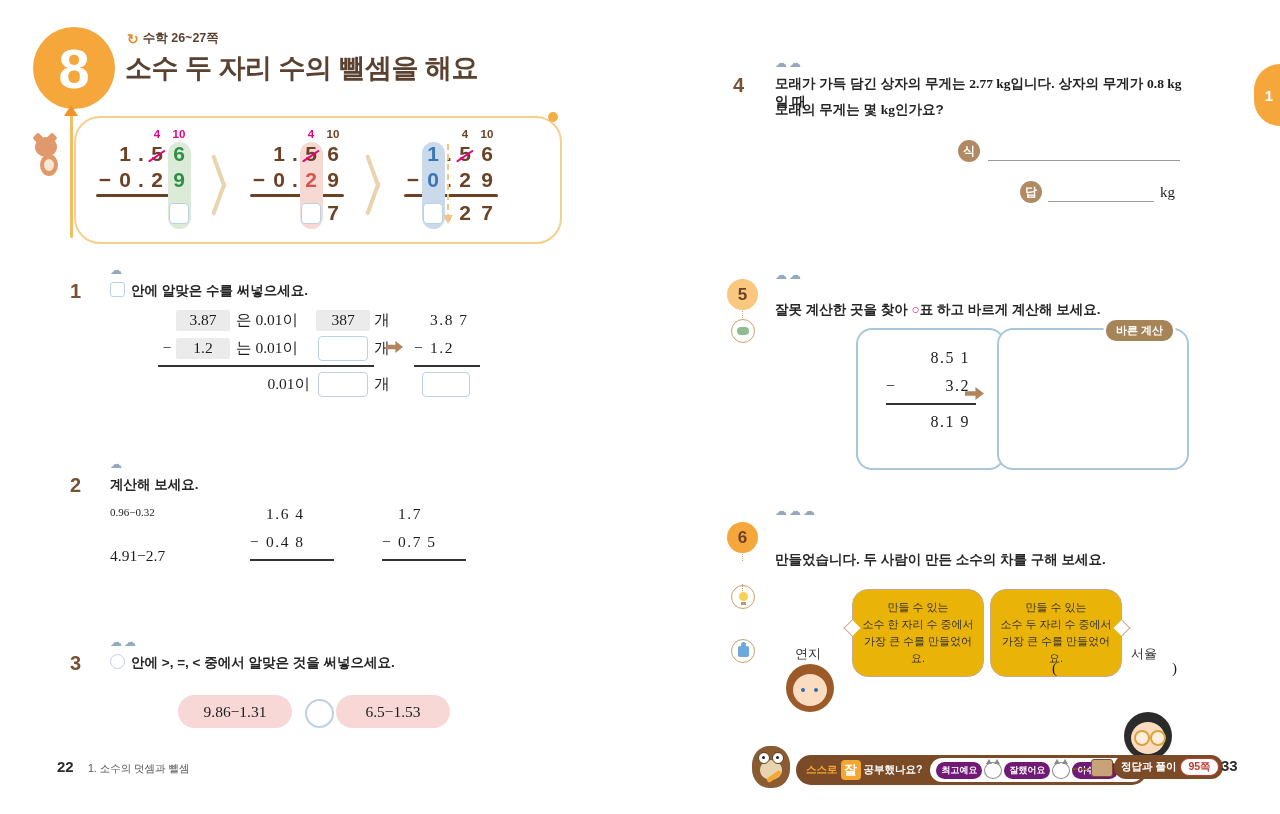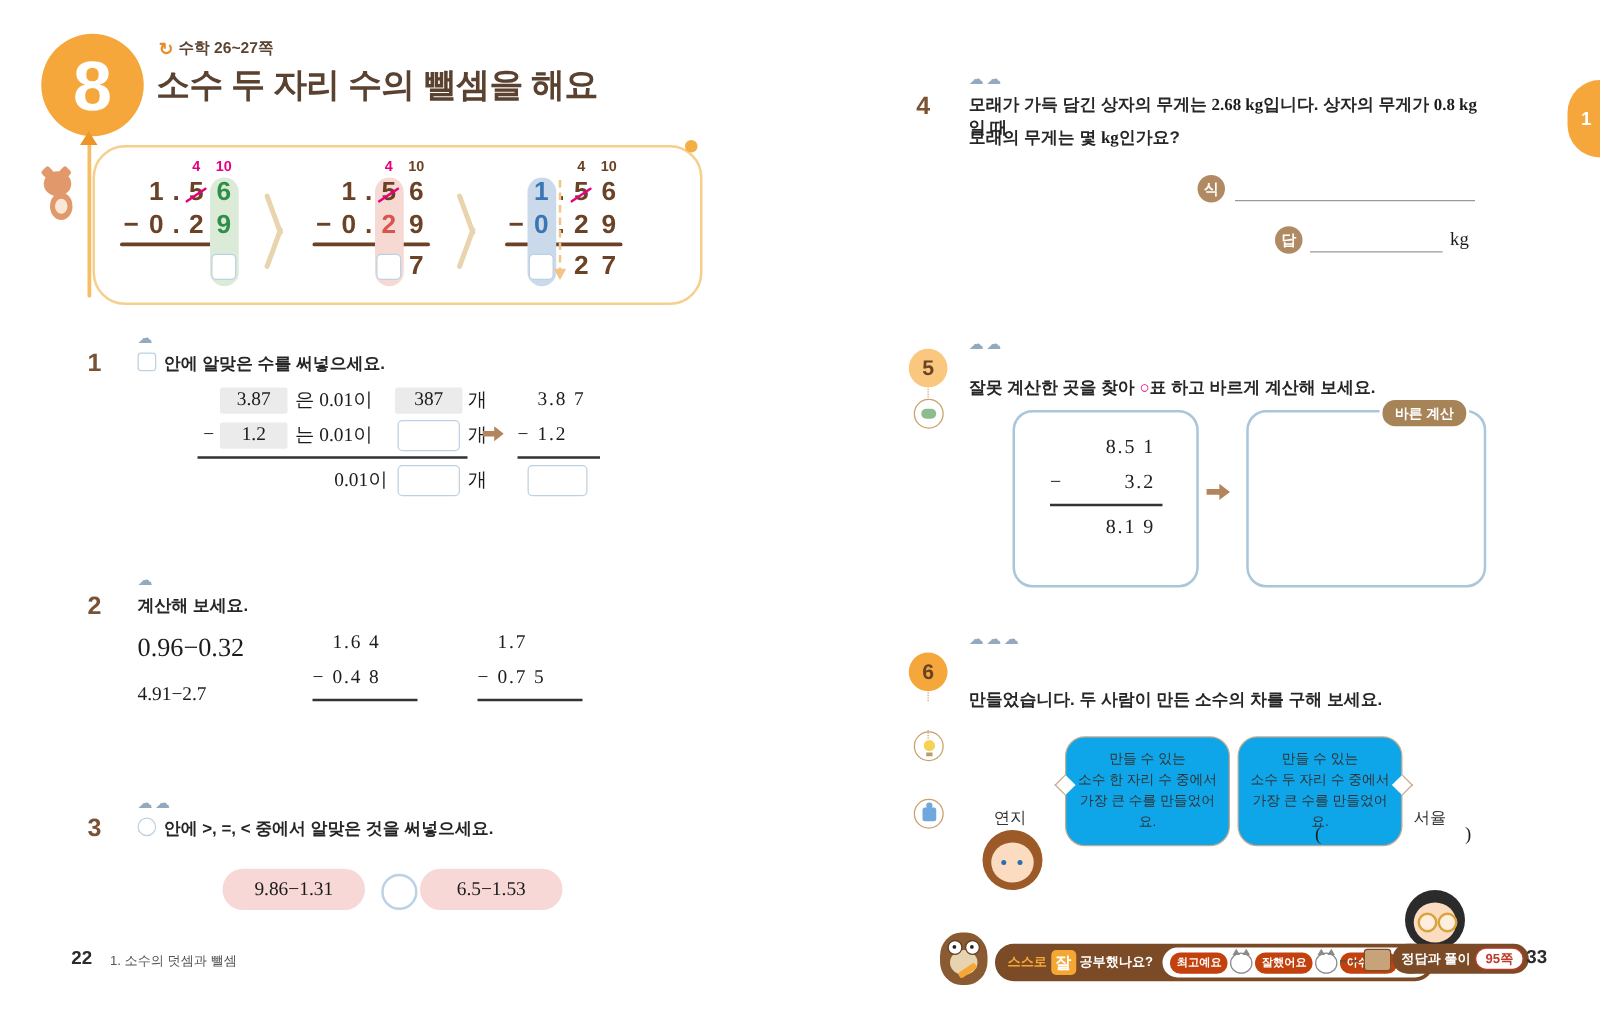--- a/index.html
+++ b/index.html
@@ -87,21 +87,21 @@
   .ans-line{border-bottom:1.4px solid #9a9a9a;}
   .bluebox{border:2px solid #A9C6DA;border-radius:16px;background:#fff;}
   .wrow{display:flex;align-items:center;height:28px;font-family:"Liberation Serif",serif;font-size:16px;}
   .wrow .sg{width:18px;}
   .wrow .num{width:66px;text-align:right;white-space:pre;letter-spacing:1.5px;}
   .cbadge{background:#A78457;color:#fff;font-size:11px;font-weight:700;border-radius:10px;
           padding:3px 10px;box-shadow:0 0 0 2.5px #fff;}
   .card{width:20px;height:24px;background:#FDF3DF;border:1.5px solid #E8B25B;border-radius:3px;
         display:inline-flex;align-items:center;justify-content:center;
         font-family:"Liberation Serif",serif;font-size:15px;color:#1c1c1c;margin:0 1px;vertical-align:-6px;}
-  .bubble{position:absolute;border:1.5px solid #C9A98E;border-radius:16px;background:#0ea5e9;
+  .bubble{position:absolute;border:1.5px solid #C9A98E;border-radius:16px;background:#eab308;
           font-size:11px;color:#333;text-align:center;padding:9px 4px;line-height:1.55;width:122px;}
   .bubble .tail-l{position:absolute;left:-7px;top:32px;width:11px;height:11px;background:#fff;
           border-left:1.5px solid #C9A98E;border-bottom:1.5px solid #C9A98E;transform:rotate(45deg);}
   .bubble .tail-r{position:absolute;right:-7px;top:32px;width:11px;height:11px;background:#fff;
           border-right:1.5px solid #C9A98E;border-top:1.5px solid #C9A98E;transform:rotate(45deg);}
 
   
   .avatar{position:relative;width:48px;height:48px;}
   .hair{position:absolute;inset:0;border-radius:50%;}
   .face{position:absolute;left:7px;top:10px;width:34px;height:32px;border-radius:50%;background:#FBDCC0;}
@@ -121,21 +121,21 @@
   .owl-pencil{position:absolute;width:16px;height:5px;background:#F5A733;border-radius:2px;transform:rotate(-35deg);}
 
   
   .bar{height:30px;background:#7B4A26;border-radius:15px;display:flex;align-items:center;padding-left:10px;}
   .prompt-pre{color:#F5A733;font-size:10.5px;font-weight:800;}
   .prompt-em{width:20px;height:20px;background:#F5A733;border-radius:4px;color:#fff;font-size:13px;
              font-weight:800;display:flex;align-items:center;justify-content:center;margin:0 3px;}
   .prompt-post{color:#fff;font-size:10.5px;font-weight:700;margin-right:8px;}
   .rate-area{height:24px;background:#fff;border-radius:12px;display:flex;align-items:center;
              gap:2px;padding:0 6px;margin-right:3px;}
-  .rate-pill{background:#c2410c;color:#fff;font-size:9px;font-weight:700;border-radius:9px;padding:2px 5px;}
+  .rate-pill{background:#701a75;color:#fff;font-size:9px;font-weight:700;border-radius:9px;padding:2px 5px;}
   .cat{position:relative;width:16px;height:15px;border:1.4px solid #8a8a8a;border-radius:50%;background:#fff;}
   .cat::before,.cat::after{content:"";position:absolute;top:-4px;width:0;height:0;
       border-left:3px solid transparent;border-right:3px solid transparent;border-bottom:5px solid #8a8a8a;}
   .cat::before{left:1px;} .cat::after{right:1px;}
   .dashes{width:15px;border-top:2.2px dashed #7B4A26;}
   .bookico{width:20px;height:16px;background:#C8A379;border-radius:3px;border:1.5px solid #7B4A26;}
   .rbadge{height:24px;background:#7B4A26;border-radius:12px;display:flex;align-items:center;padding:0 4px 0 7px;}
   .rbadge .lbl{color:#fff;font-size:10.5px;font-weight:700;margin-right:4px;}
   .rbadge .pg{background:#fff;color:#C0392B;border:1.5px solid #C0392B;border-radius:9px;
               font-size:10.5px;font-weight:800;padding:1px 7px;}
@@ -334,21 +334,21 @@
         <span class="sg">−</span>
         <span class="num">1.2</span>
       </div>
     <div class="rule" style="width:66px;margin:3px 0 5px 0;"></div>
     <div class="inbox" style="width:46px;margin-left:8px;"></div>
   </div>
 
   <div class="abs qnum" style="left:70px;top:474px;">2</div>
   <div class="abs clouds" style="left:110px;top:457px;">☁</div>
   <div class="abs instr" style="left:110px;top:476px;">계산해 보세요.</div>
-  <div class="abs serif" style="left:110px;top:506px;font-size:21px;">0.96−0.32</div>
+  <div class="abs serif" style="left:110px;top:506px;font-size:11px;">0.96−0.32</div>
   <div class="abs serif" style="left:110px;top:547px;font-size:15.5px;">4.91−2.7</div>
   <div class="abs" style="left:250px;top:500px;">
     <div class="vrow">
         <span class="sg"></span>
         <span class="num">1.6 4</span>
       </div>
     <div class="vrow">
         <span class="sg">−</span>
         <span class="num">0.4 8</span>
       </div>
@@ -374,41 +374,41 @@
   <div class="abs ppill" style="left:178px;top:695px;">9.86−1.31</div>
   <div class="abs ocircle" style="left:305px;top:699px;width:25px;height:25px;"></div>
   <div class="abs ppill" style="left:336px;top:695px;">6.5−1.53</div>
 
   <div class="abs pagenum" style="left:57px;top:758px;">22</div>
   <div class="abs footnote" style="left:88px;top:762px;">1. 소수의 덧셈과 뺄셈</div>
 
   <div class="abs qnum" style="left:733px;top:74px;">4</div>
   <div class="abs clouds" style="left:775px;top:56px;">☁☁</div>
   <div class="abs instr" style="left:775px;top:75px;width:420px;">
-    <span>모래가 가득 담긴 상자의 무게는 </span><span class="serif">2.68 kg</span><span>입니다. 상자의 무게가 </span><span class="serif">0.8 kg</span><span>일 때</span>
+    <span>모래가 가득 담긴 상자의 무게는 </span><span class="serif">2.77 kg</span><span>입니다. 상자의 무게가 </span><span class="serif">0.8 kg</span><span>일 때</span>
   </div>
   <div class="abs instr" style="left:775px;top:101px;">
     <span>모래의 무게는 몇 </span><span class="serif">kg</span><span>인가요?</span>
   </div>
   <div class="abs badge-round" style="left:958px;top:140px;">식</div>
   <div class="abs ans-line" style="left:988px;top:140px;width:192px;height:20px;"></div>
   <div class="abs badge-round" style="left:1020px;top:181px;">답</div>
   <div class="abs ans-line" style="left:1048px;top:181px;width:106px;height:20px;"></div>
   <div class="abs serif" style="left:1160px;top:184px;font-size:15px;">kg</div>
 
   <div class="abs qcircle" style="left:727px;top:279px;background:#F9C87E;">5</div>
   <div class="abs dotline" style="left:727px;top:311px;"></div>
   <div class="abs icircle" style="left:731px;top:319px;">
     <span style="width:12px;height:8px;background:#8FBC8F;border-radius:5px;display:block;"></span>
   </div>
   <div class="abs clouds" style="left:775px;top:268px;">☁☁</div>
   <div class="abs instr" style="left:775px;top:286px;margin-top:15px;">
     <span>잘못 계산한 곳을 찾아 </span><span style="color:#E6007E;font-weight:800;">○</span><span>표 하고 바르게 계산해 보세요.</span>
   </div>
-  <div class="abs bluebox" style="left:810px;top:328px;width:145px;height:138px;">
+  <div class="abs bluebox" style="left:856px;top:328px;width:145px;height:138px;">
     <div style="position:absolute;left:28px;top:14px;">
       <div class="wrow">
           <span class="sg"></span>
           <span class="num">8.5 1</span>
         </div>
       <div class="wrow">
           <span class="sg">−</span>
           <span class="num">3.2</span>
         </div>
       <div class="rule" style="width:90px;margin:3px 0;"></div>

